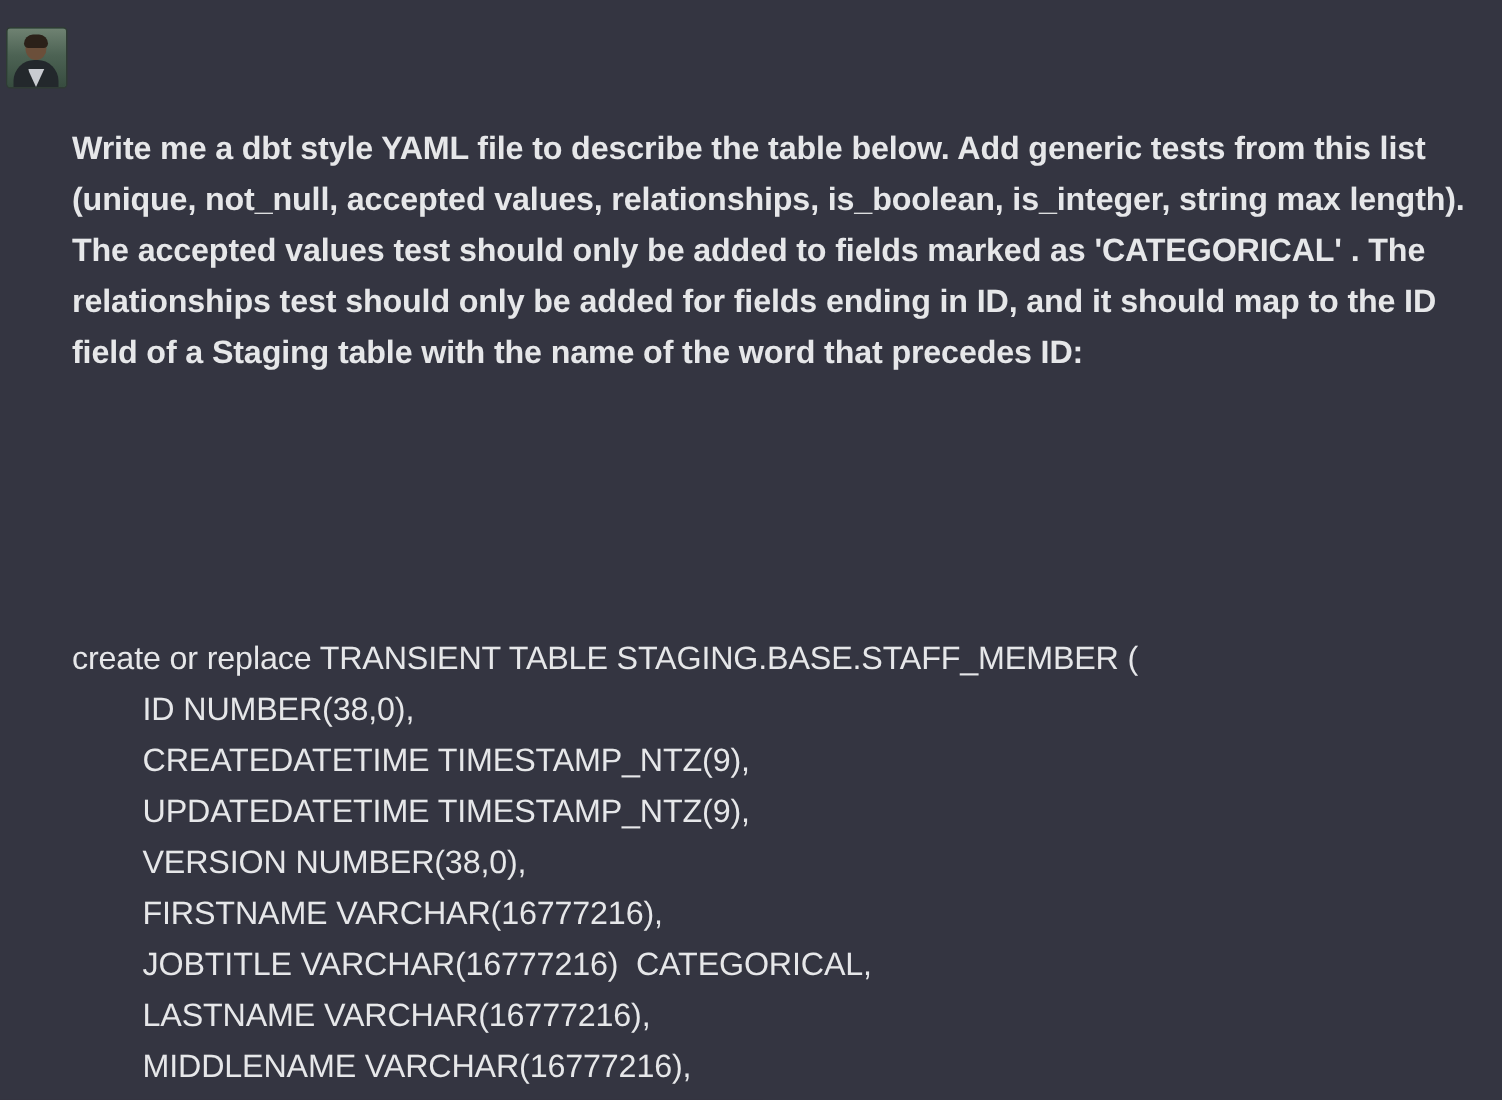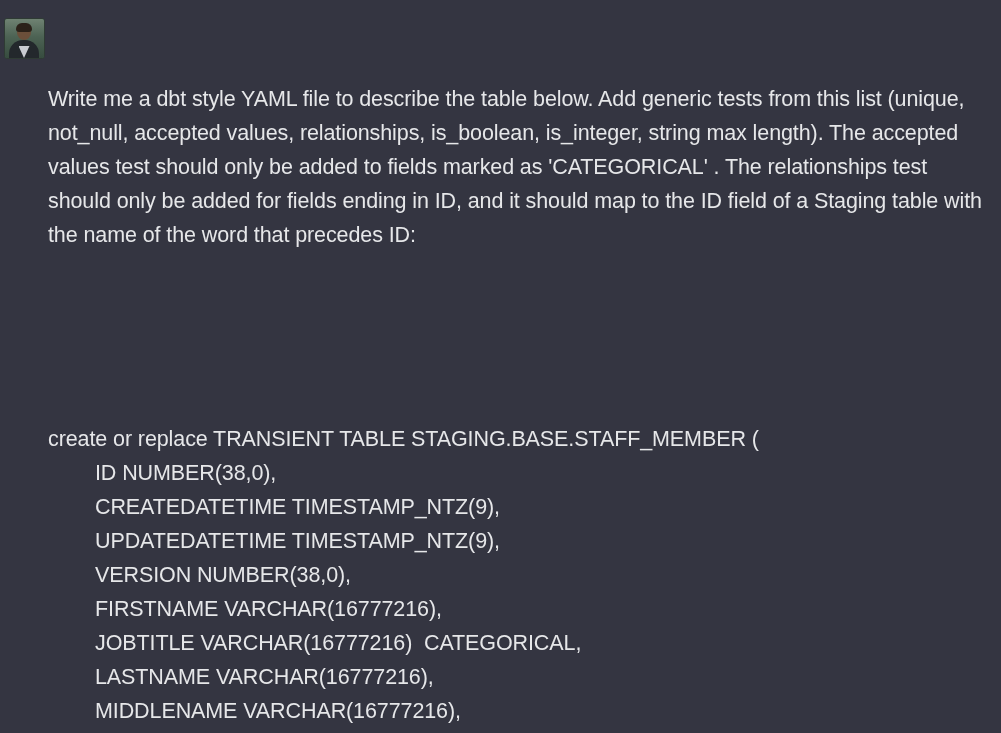--- a/index.html
+++ b/index.html
@@ -86,20 +86,21 @@
     color: #e6e7e9;
     font-size: 21.5px;
     line-height: 34px;
     padding-right: 6px;
     white-space: pre-wrap;
     word-wrap: break-word;
     letter-spacing: -0.1px;
   }
   .para {
     margin: 0;
+    font-weight: bold;
   }
   .spacer {
     height: 34px;
   }
   .sql-block {
     margin: 0;
     white-space: pre;
   }
 </style>
 </head>

